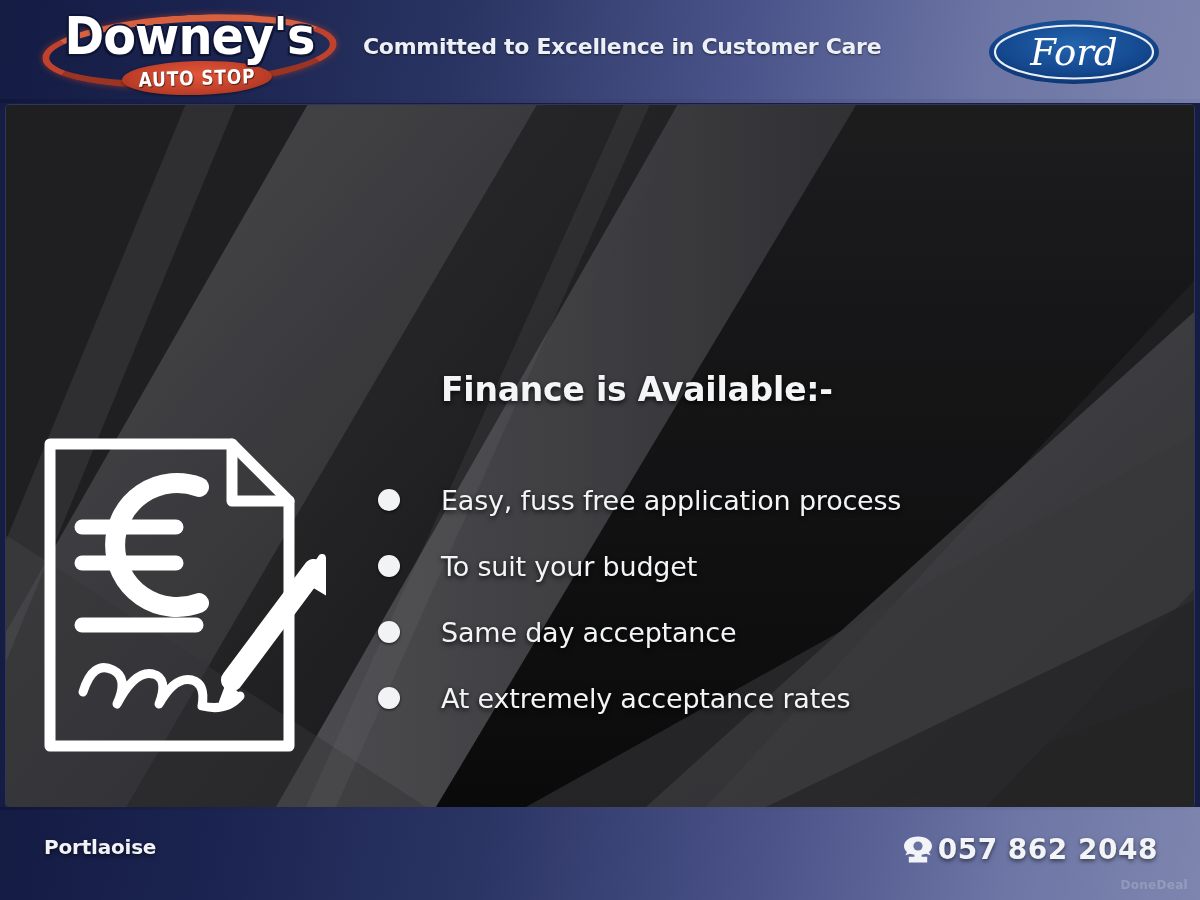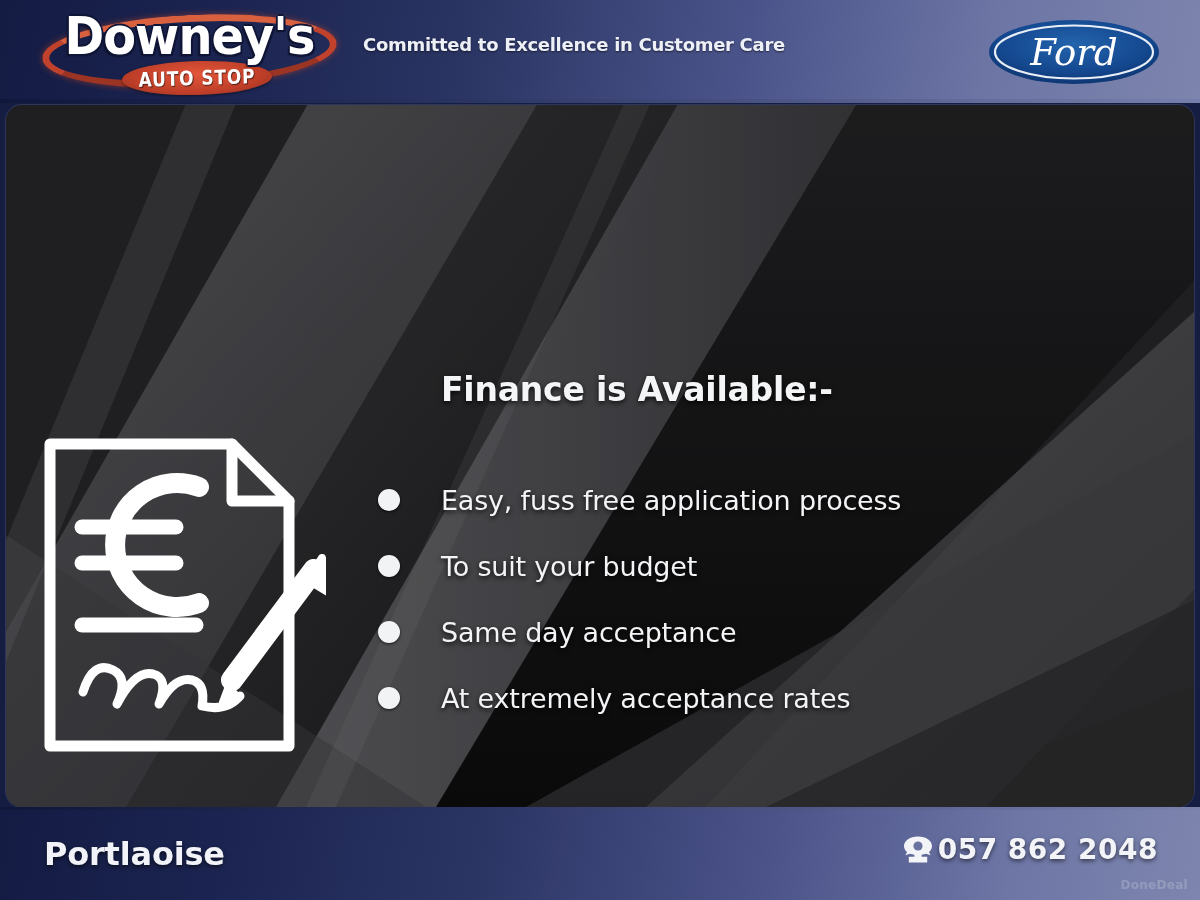--- a/index.html
+++ b/index.html
@@ -78,39 +78,39 @@
     font-size:20px; line-height:30px;
     letter-spacing:1px;
     color:#ffffff;
     transform:scaleX(.85) rotate(-1.5deg);
     text-shadow:1px 1px 1px rgba(0,0,0,.6);
   }
 
   .tagline {
     position:absolute; left:363px; top:34px;
     font-family:"DejaVu Sans", sans-serif;
-    font-size:18px; font-weight:bold;
+    font-size:22px; font-weight:bold;
     letter-spacing:-.3px;
     color:#eef0f7;
     text-shadow:0 1px 2px rgba(0,0,0,.55);
     white-space:nowrap;
   }
 
   
   .ford {
     position:absolute; left:988px; top:19px;
     width:172px; height:66px;
   }
   .ford svg { display:block; width:172px; height:66px; }
 
   
   .panel {
     position:absolute; left:6px; top:105px;
     width:1188px; height:702px;
-    border-radius:16px;
+    border-radius:4px;
     overflow:hidden;
     background:#2b2b2d;
     box-shadow:0 0 0 1px rgba(120,130,170,.25);
     text-align:right;
   }
   
   .panel .bg { position:absolute; inset:0; overflow:hidden; }
   .bullets-wrap, .icon-wrap, .headline { position:absolute; }
 
   
@@ -157,21 +157,21 @@
     overflow:hidden;
   }
   .footer::before{
     content:""; position:absolute; left:0; right:0; top:0; height:3px;
     background:linear-gradient(90deg,#0d1334,#2b3460 40%,#777fab);
     opacity:.6;
   }
   .branch {
     position:absolute; left:44px; top:835px;
     font-family:"DejaVu Sans", sans-serif;
-    font-weight:bold; font-size:32px;
+    font-weight:bold; font-size:20px;
     color:#f2f3f8;
     letter-spacing:-.2px;
     text-shadow:0 2px 4px rgba(0,0,0,.6);
   }
   .phone-block {
     position:absolute; right:42px; top:833px;
     display:flex; align-items:center; gap:3px;
   }
   .phone-icon { width:34px; height:30px; display:block; }
   .phone-num {

